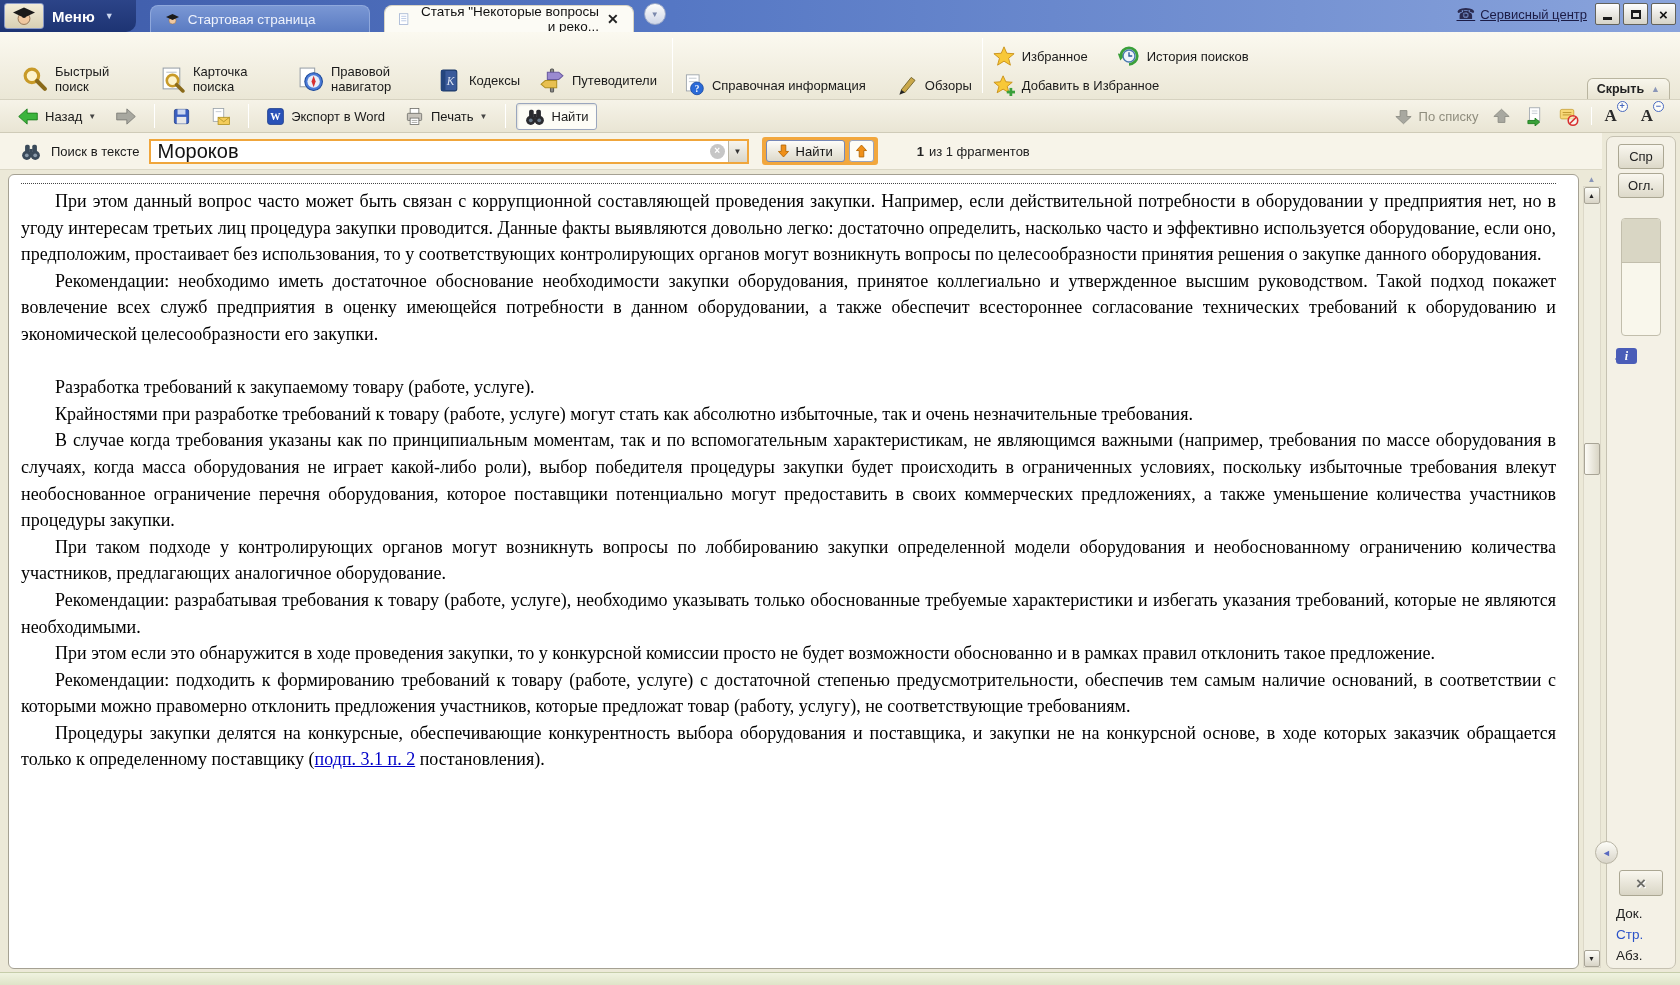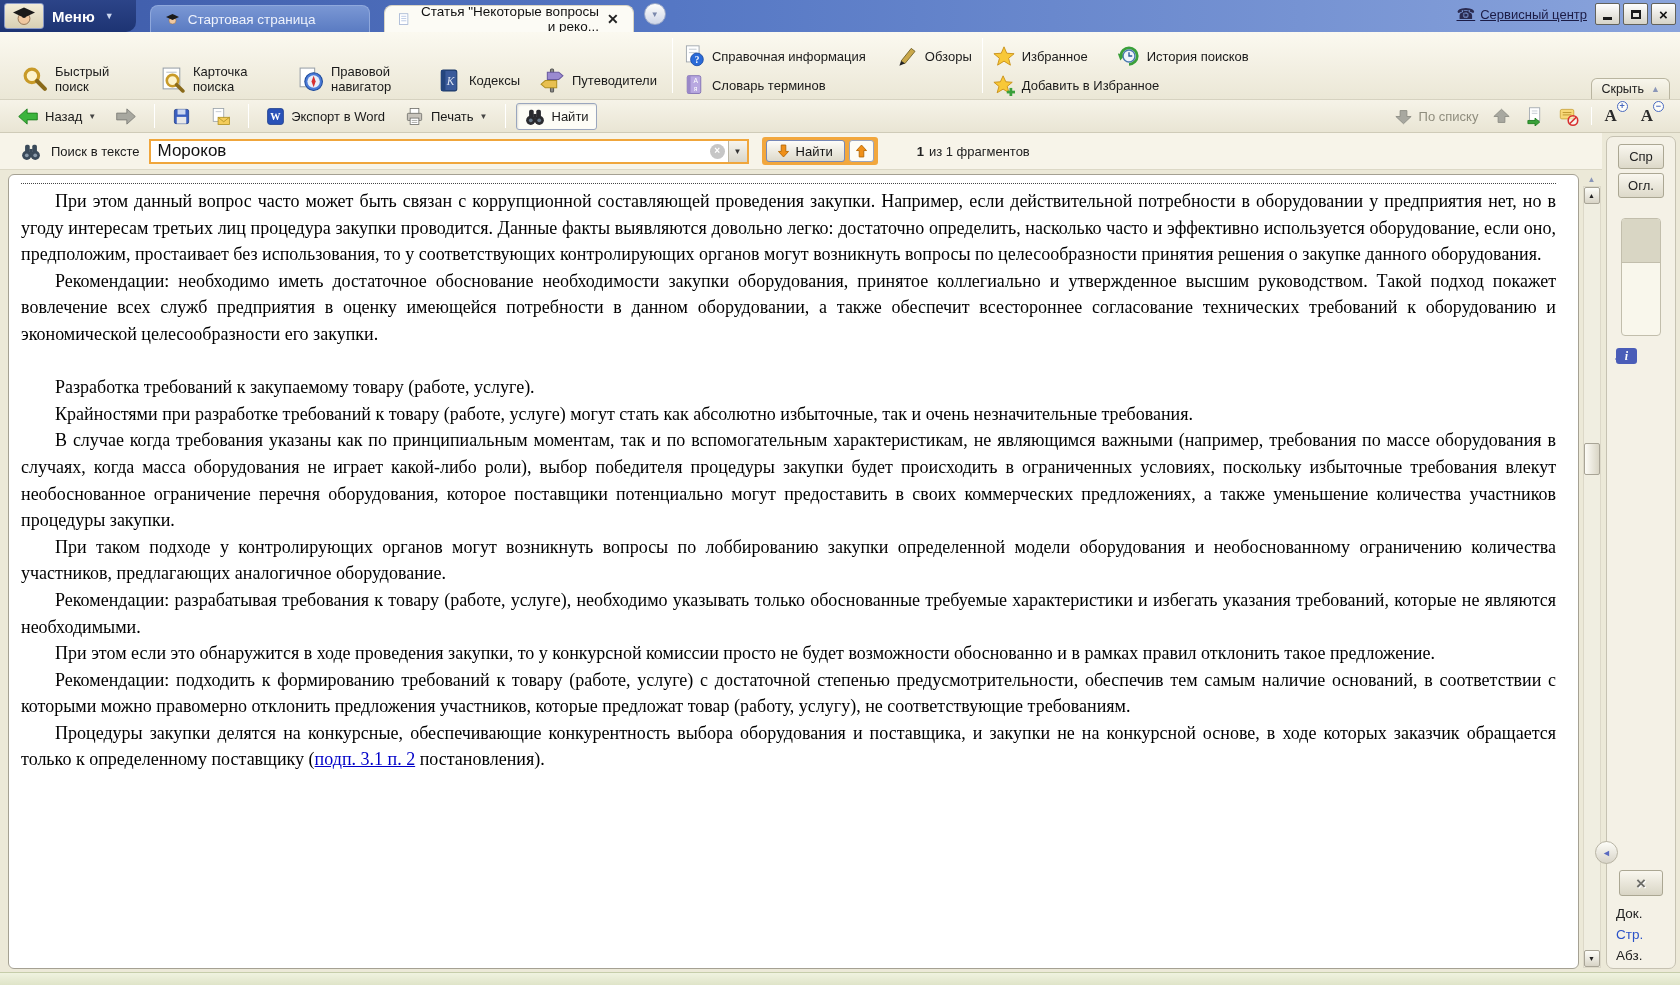--- a/index.html
+++ b/index.html
@@ -28,40 +28,40 @@
   .wb-close { font-size:15px; font-weight:bold; color:#111; line-height:1; }
 
   
   .toolbar1 { flex:0 0 68px; background:linear-gradient(#fbf9f0,#ebe7d6); border-bottom:1px solid #d6d2c0; display:flex; align-items:flex-end; padding:2px 12px; position:relative; }
   .tb1-item { display:flex; align-items:center; gap:7px; padding:3px 9px; border-radius:3px; cursor:default; }
   .tb1-item .lbl { font-size:13px; line-height:15px; max-width:86px; }
   .tb1-sep { width:1px; align-self:stretch; margin:4px 6px; background:#c9c5b4; border-right:1px solid #ffffff; }
   .tb1-col { display:flex; flex-direction:column; justify-content:center; gap:5px; }
   .tb1-row { display:flex; align-items:center; gap:22px; }
   .tb1-mini { display:flex; align-items:center; gap:7px; padding:1px 4px; }
-  .hide-tab { position:absolute; right:10px; bottom:0; height:21px; padding:0 9px; background:linear-gradient(#f8f6ec,#e8e4d2); border:1px solid #b9b5a0; border-bottom:none; border-radius:6px 6px 0 0; display:flex; align-items:center; gap:7px; font-size:12.5px; color:#222; }
+  .hide-tab { position:absolute; right:10px; bottom:0; height:21px; padding:0 9px; background:linear-gradient(#f8f6ec,#e8e4d2); border:1px solid #b9b5a0; border-bottom:none; border-radius:6px 6px 0 0; display:flex; align-items:center; gap:7px; font-size:12.5px; color:#222;font-weight:bold; }
   .hide-arrow { color:#8a96b8; font-size:9px; }
 
   
   .toolbar2 { flex:0 0 33px; background:linear-gradient(#f6f3e8,#e9e5d4); border-bottom:1px solid #cfcbb8; display:flex; align-items:center; padding:0 10px; gap:5px; }
   .tb2-btn { display:flex; align-items:center; gap:6px; padding:3px 7px; border-radius:3px; font-size:13px; }
   .tb2-caret { font-size:8px; color:#444; }
   .tb2-sep { width:1px; align-self:stretch; margin:4px 5px; background:#c9c5b4; border-right:1px solid #fff; }
   .tb2-pressed { background:#fdfcf6; border:1px solid #9aa6be; box-shadow:inset 1px 1px 2px rgba(0,0,0,.12); }
   .tb2-right { margin-left:auto; display:flex; align-items:center; }
   .gray-lbl { color:#8f8d7e; font-size:13px; }
   .fontbtn { position:relative; font-weight:bold; font-size:17px; color:#2a2a2a; font-family:"Liberation Serif",serif; padding-right:10px; }
   .fontbtn i { position:absolute; top:-5px; right:-1px; width:11px; height:11px; border:1px solid #4a6ac0; border-radius:50%; font:bold 9px/9px "Liberation Sans",sans-serif; color:#4a6ac0; font-style:normal; display:grid; place-items:center; background:#fefdf8; }
 
   
   .content { flex:1; display:flex; min-height:0; }
   .main { flex:1; display:flex; flex-direction:column; min-width:0; }
   .searchrow { flex:0 0 37px; background:#f7f4e9; border-bottom:1px solid #dcd8c6; display:flex; align-items:center; padding:0 12px 0 20px; gap:9px; }
   .search-input-wrap { display:flex; align-items:stretch; border:2px solid #f0a63c; background:#fff; height:25px; width:600px; }
-  .search-input { border:none; outline:none; flex:1; font-size:17px; padding:0 7px; color:#111; font-family:"Liberation Sans",sans-serif; }
+  .search-input { border:none; outline:none; flex:1; font-size:20px; padding:0 7px; color:#111; font-family:"Liberation Sans",sans-serif; }
   .clear-btn { align-self:center; width:15px; height:15px; border-radius:50%; background:#c6c6c6; color:#fff; font-size:10px; font-weight:bold; display:grid; place-items:center; margin-right:3px; line-height:1; }
   .dd-btn { width:19px; background:linear-gradient(#f6f4ee,#d9d6ca); border-left:1px solid #b8b4a4; display:grid; place-items:center; font-size:8px; color:#333; }
   .find-group { background:#f2a73d; border-radius:3px; padding:3px 4px; display:flex; gap:4px; align-items:center; margin-left:4px; }
   .find-btn { background:linear-gradient(#fdfcf8,#dedacb); border:1px solid #7688b8; border-radius:3px; height:22px; padding:0 11px; display:flex; align-items:center; gap:7px; font-size:13px; color:#111; }
   .up-btn { width:25px; height:22px; background:#fdfcf6; border:1px solid #98a4c0; border-radius:3px; display:grid; place-items:center; }
   .result { margin-left:30px; font-size:13px; color:#222; }
   .result b { margin-right:5px; }
 
   
   .docwrap { flex:1; display:flex; min-height:0; padding:4px 0 3px 8px; }
@@ -203,31 +203,20 @@
             <text x="16.5" y="21" text-anchor="middle" font-size="11" font-weight="bold" fill="#fff" font-family="serif">?</text>
           </svg>
           <span>Справочная информация</span>
         </div>
         <div class="tb1-mini">
           <svg width="22" height="22" viewBox="0 0 26 26">
             <path d="M6 19 L18 4 L22.5 7.5 L10.5 22 Z" fill="#caa84a" stroke="#6a5a20"></path>
             <path d="M6 19 L4 24.5 L10.5 22 Z" fill="#222"></path>
           </svg>
           <span>Обзоры</span>
-        </div>
-      </div>
-      <div class="tb1-row">
-        <div class="tb1-mini">
-          <svg width="22" height="22" viewBox="0 0 26 26">
-            <rect x="5" y="2" width="16" height="21" rx="2" fill="#b8a8e0" stroke="#7a68b0"></rect>
-            <rect x="5" y="2" width="4" height="21" fill="#9a88c8"></rect>
-            <text x="15" y="11" text-anchor="middle" font-size="8" fill="#fff" font-family="sans-serif">А</text>
-            <text x="15" y="20" text-anchor="middle" font-size="8" fill="#fff" font-family="sans-serif">я</text>
-          </svg>
-          <span>Словарь терминов</span>
         </div>
       </div>
     </div>
     <div class="tb1-sep"></div>
     <div class="tb1-col">
       <div class="tb1-row">
         <div class="tb1-mini">
           <svg width="22" height="22" viewBox="0 0 24 24">
             <polygon points="12,2 15,9 23,9.5 17,14.5 19,22 12,17.6 5,22 7,14.5 1,9.5 9,9" fill="#f8c838" stroke="#c89018"></polygon>
           </svg>

